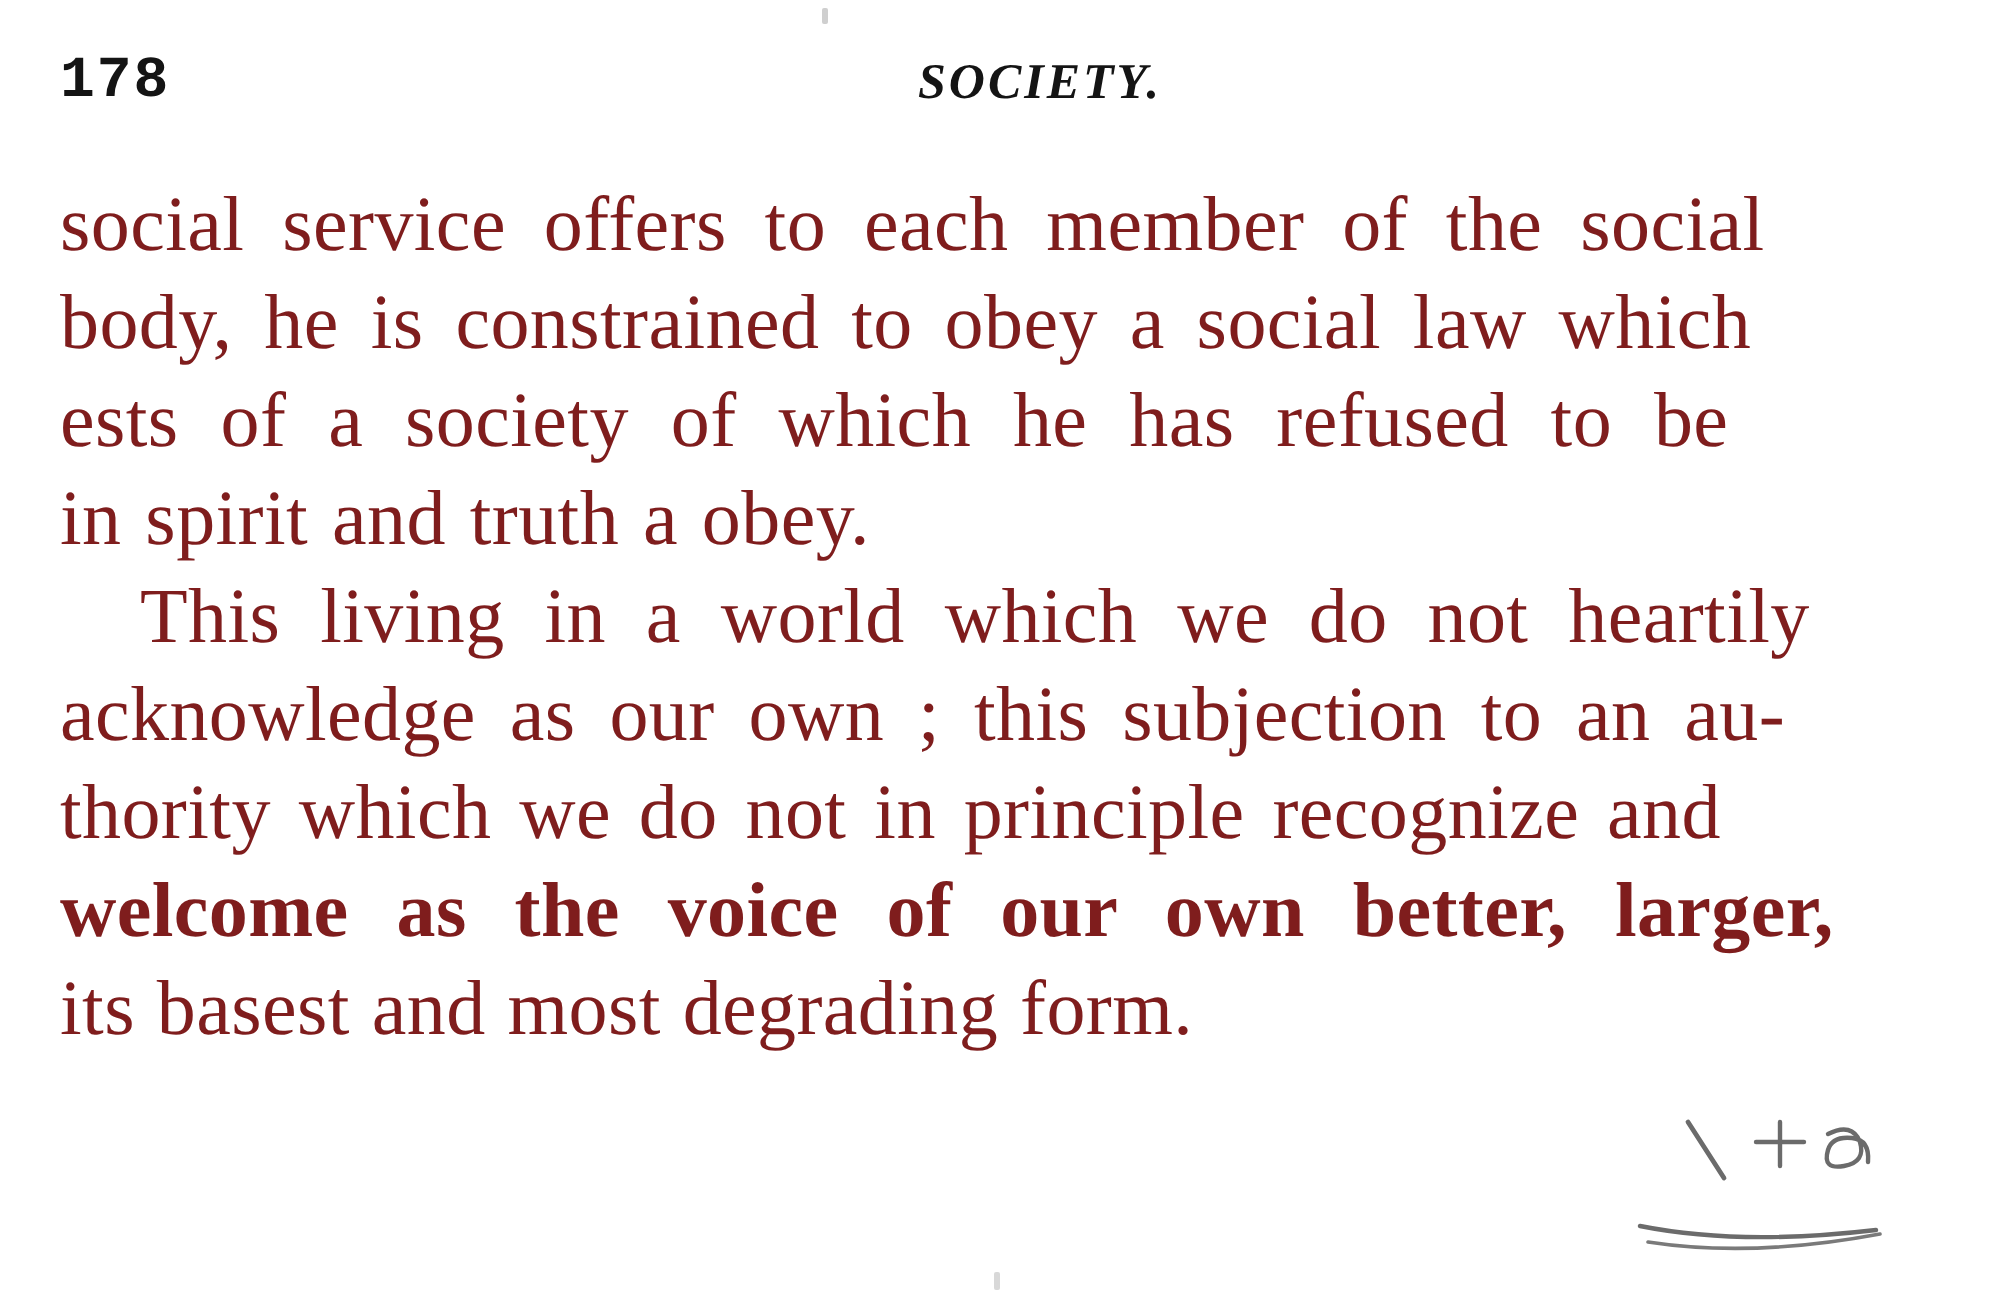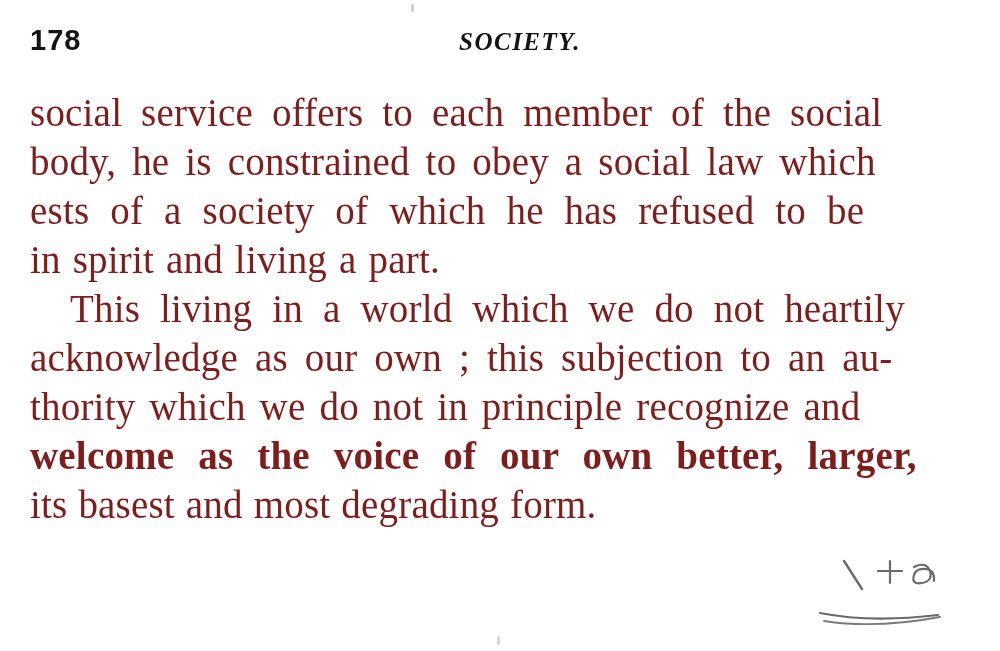--- a/index.html
+++ b/index.html
@@ -26,21 +26,21 @@
     position: absolute;
     top: 18px;
     left: 0;
     width: 1000px;
     height: 46px;
   }
   .folio {
     position: absolute;
     left: 30px;
     top: 6px;
-    font-family: Liberation Sans, sans-serif;
+    font-family: Liberation Mono, monospace;
     font-size: 29px;
     letter-spacing: 1px;
     font-weight: 600;
     color: #141414;
   }
   .head-title {
     position: absolute;
     left: 0;
     top: 10px;
     width: 1000px;
@@ -127,21 +127,21 @@
     <div class="folio">178</div>
     <div class="head-title">SOCIETY.</div>
   </div>
 
   <div class="body-text">
 
     <div>
       <div class="line just ws1">social service offers to each member of the social</div>
       <div class="line just ws2">body, he is constrained to obey a social law which</div>
       <div class="line just ws4">ests of a society of which he has refused to be</div>
-      <div class="line just ws5">in spirit and living a part.</div>
+      <div class="line just ws5">in spirit and truth a obey.</div>
     </div>
 
     <div>
       <div class="line just ws6 indent">This living in a world which we do not heartily</div>
       <div class="line just ws7">acknowledge as our own ; this subjection to an au-</div>
       <div class="line just ws8">thority which we do not in principle recognize and</div>
       <div class="line just ws9">welcome as the voice of our own better, larger,</div>
       <div class="line just ws0">its basest and most degrading form.</div>
     </div>
 

